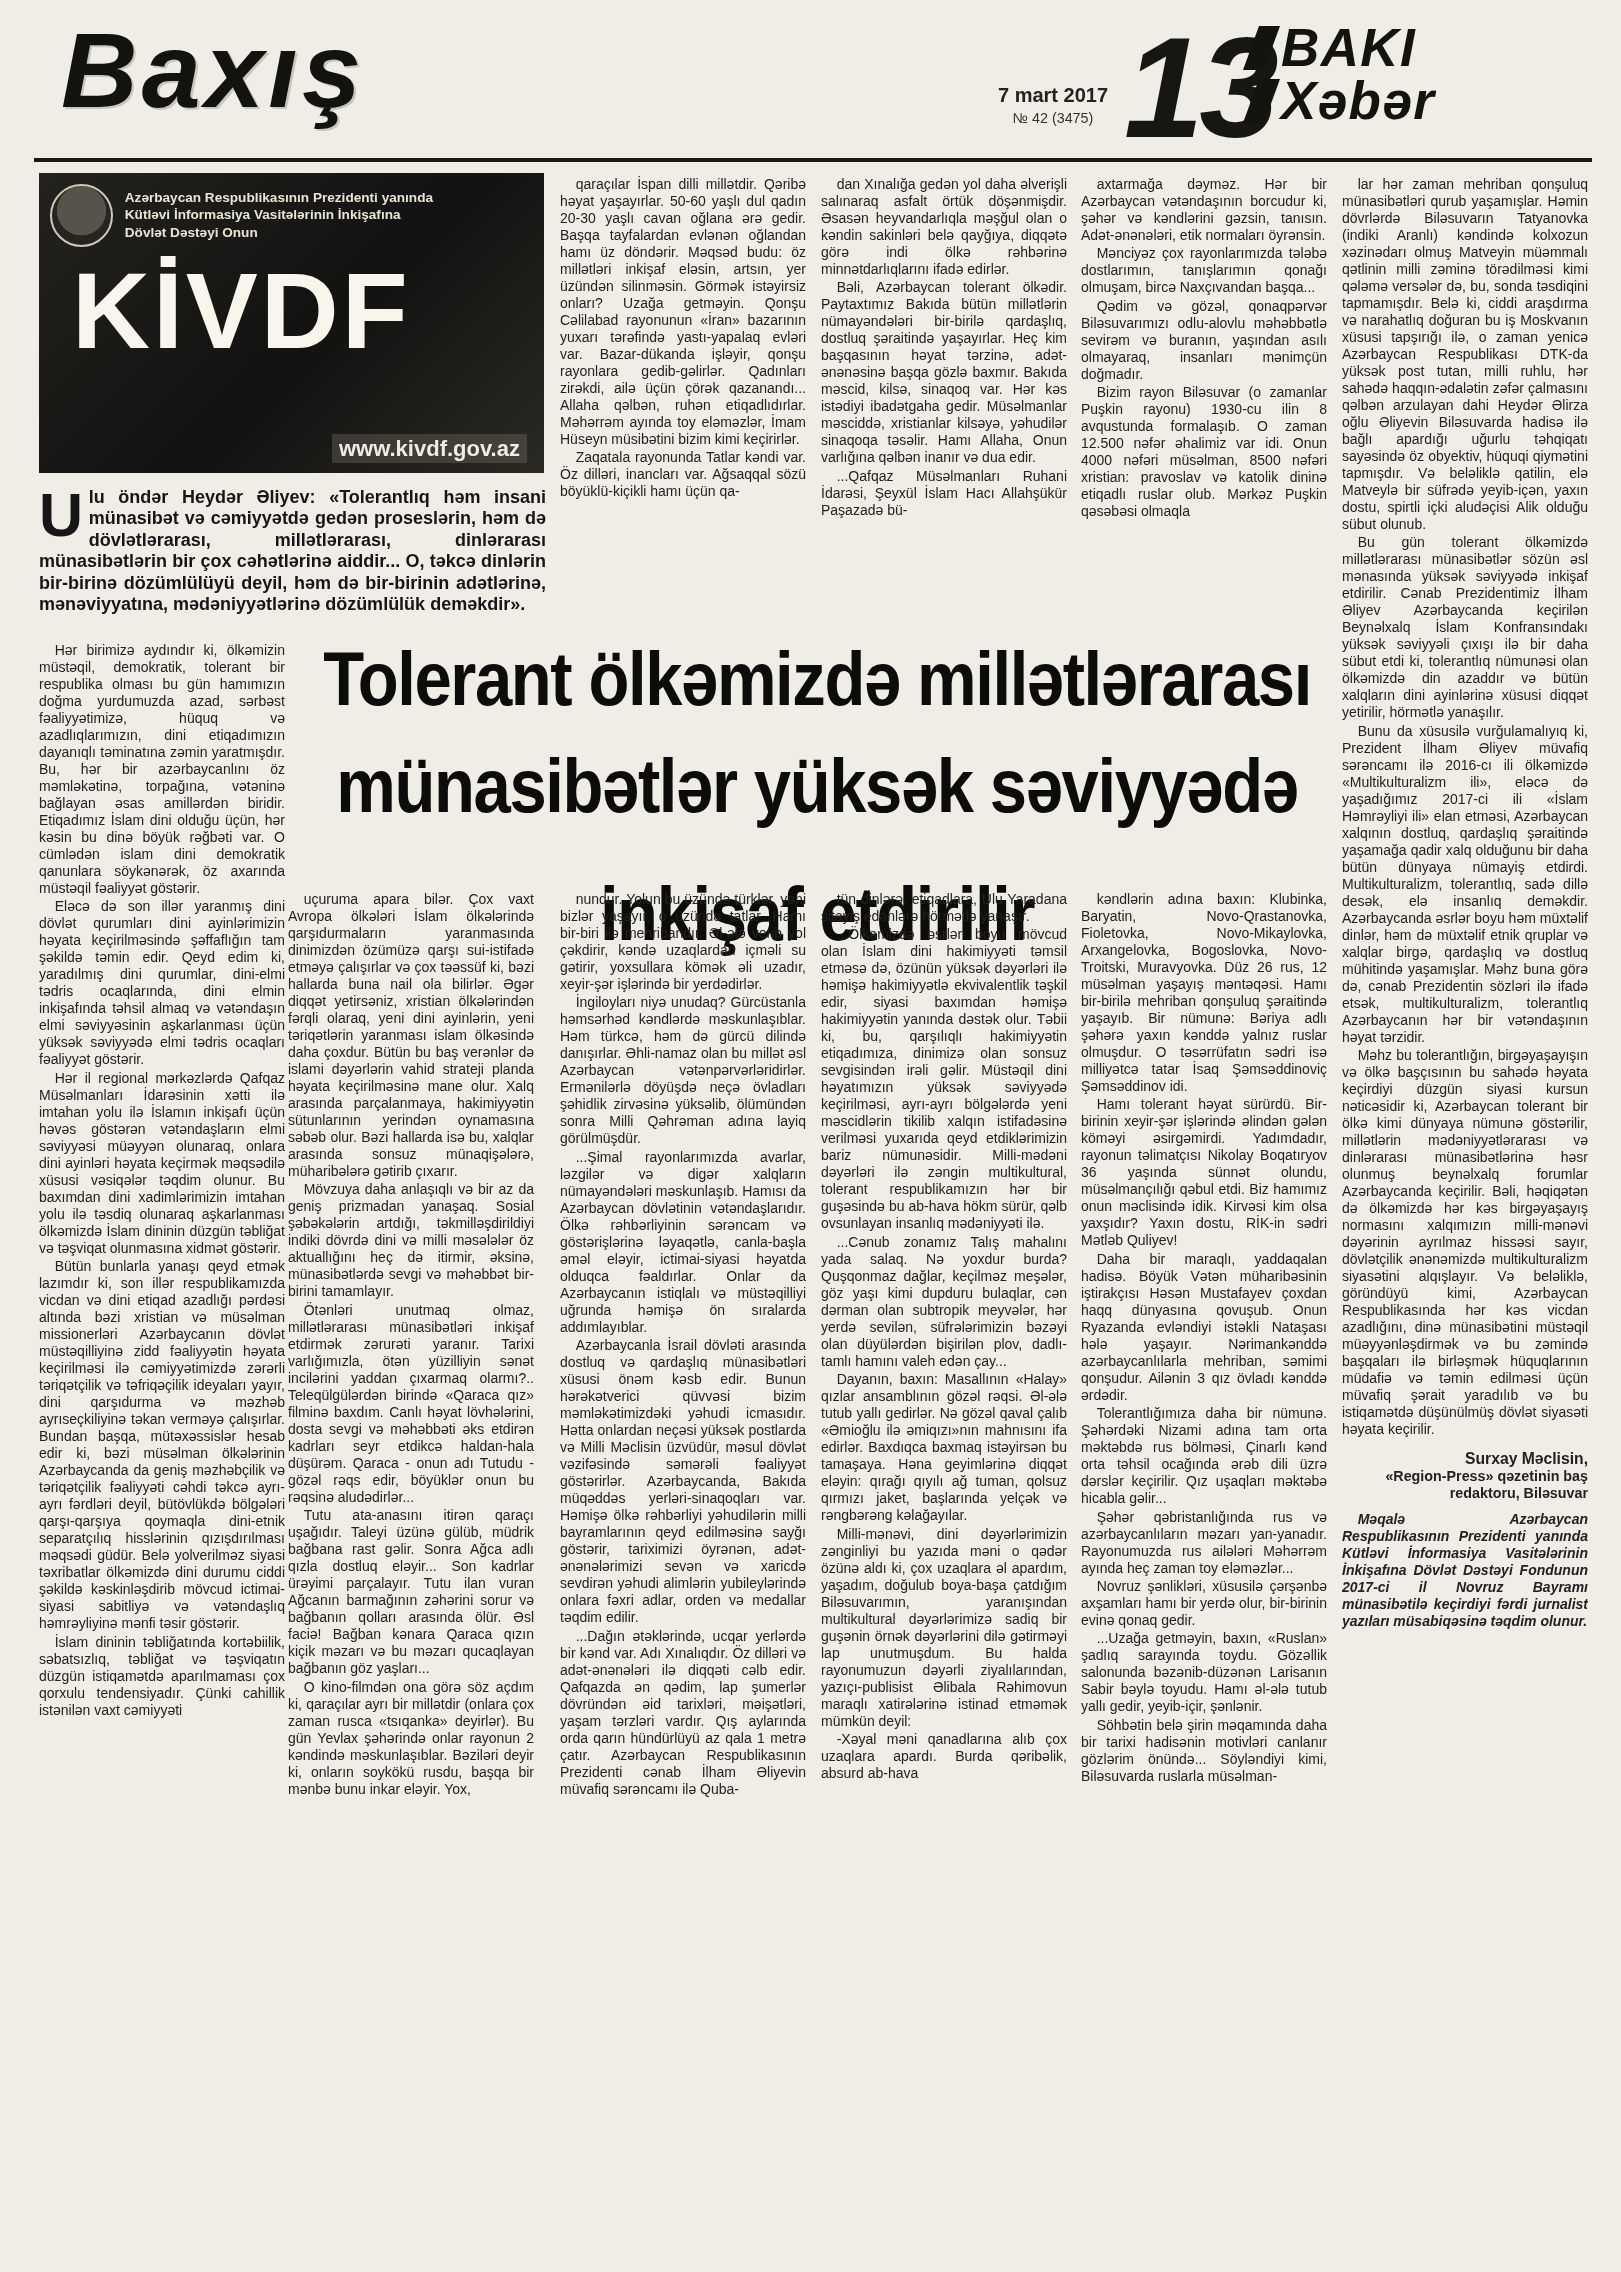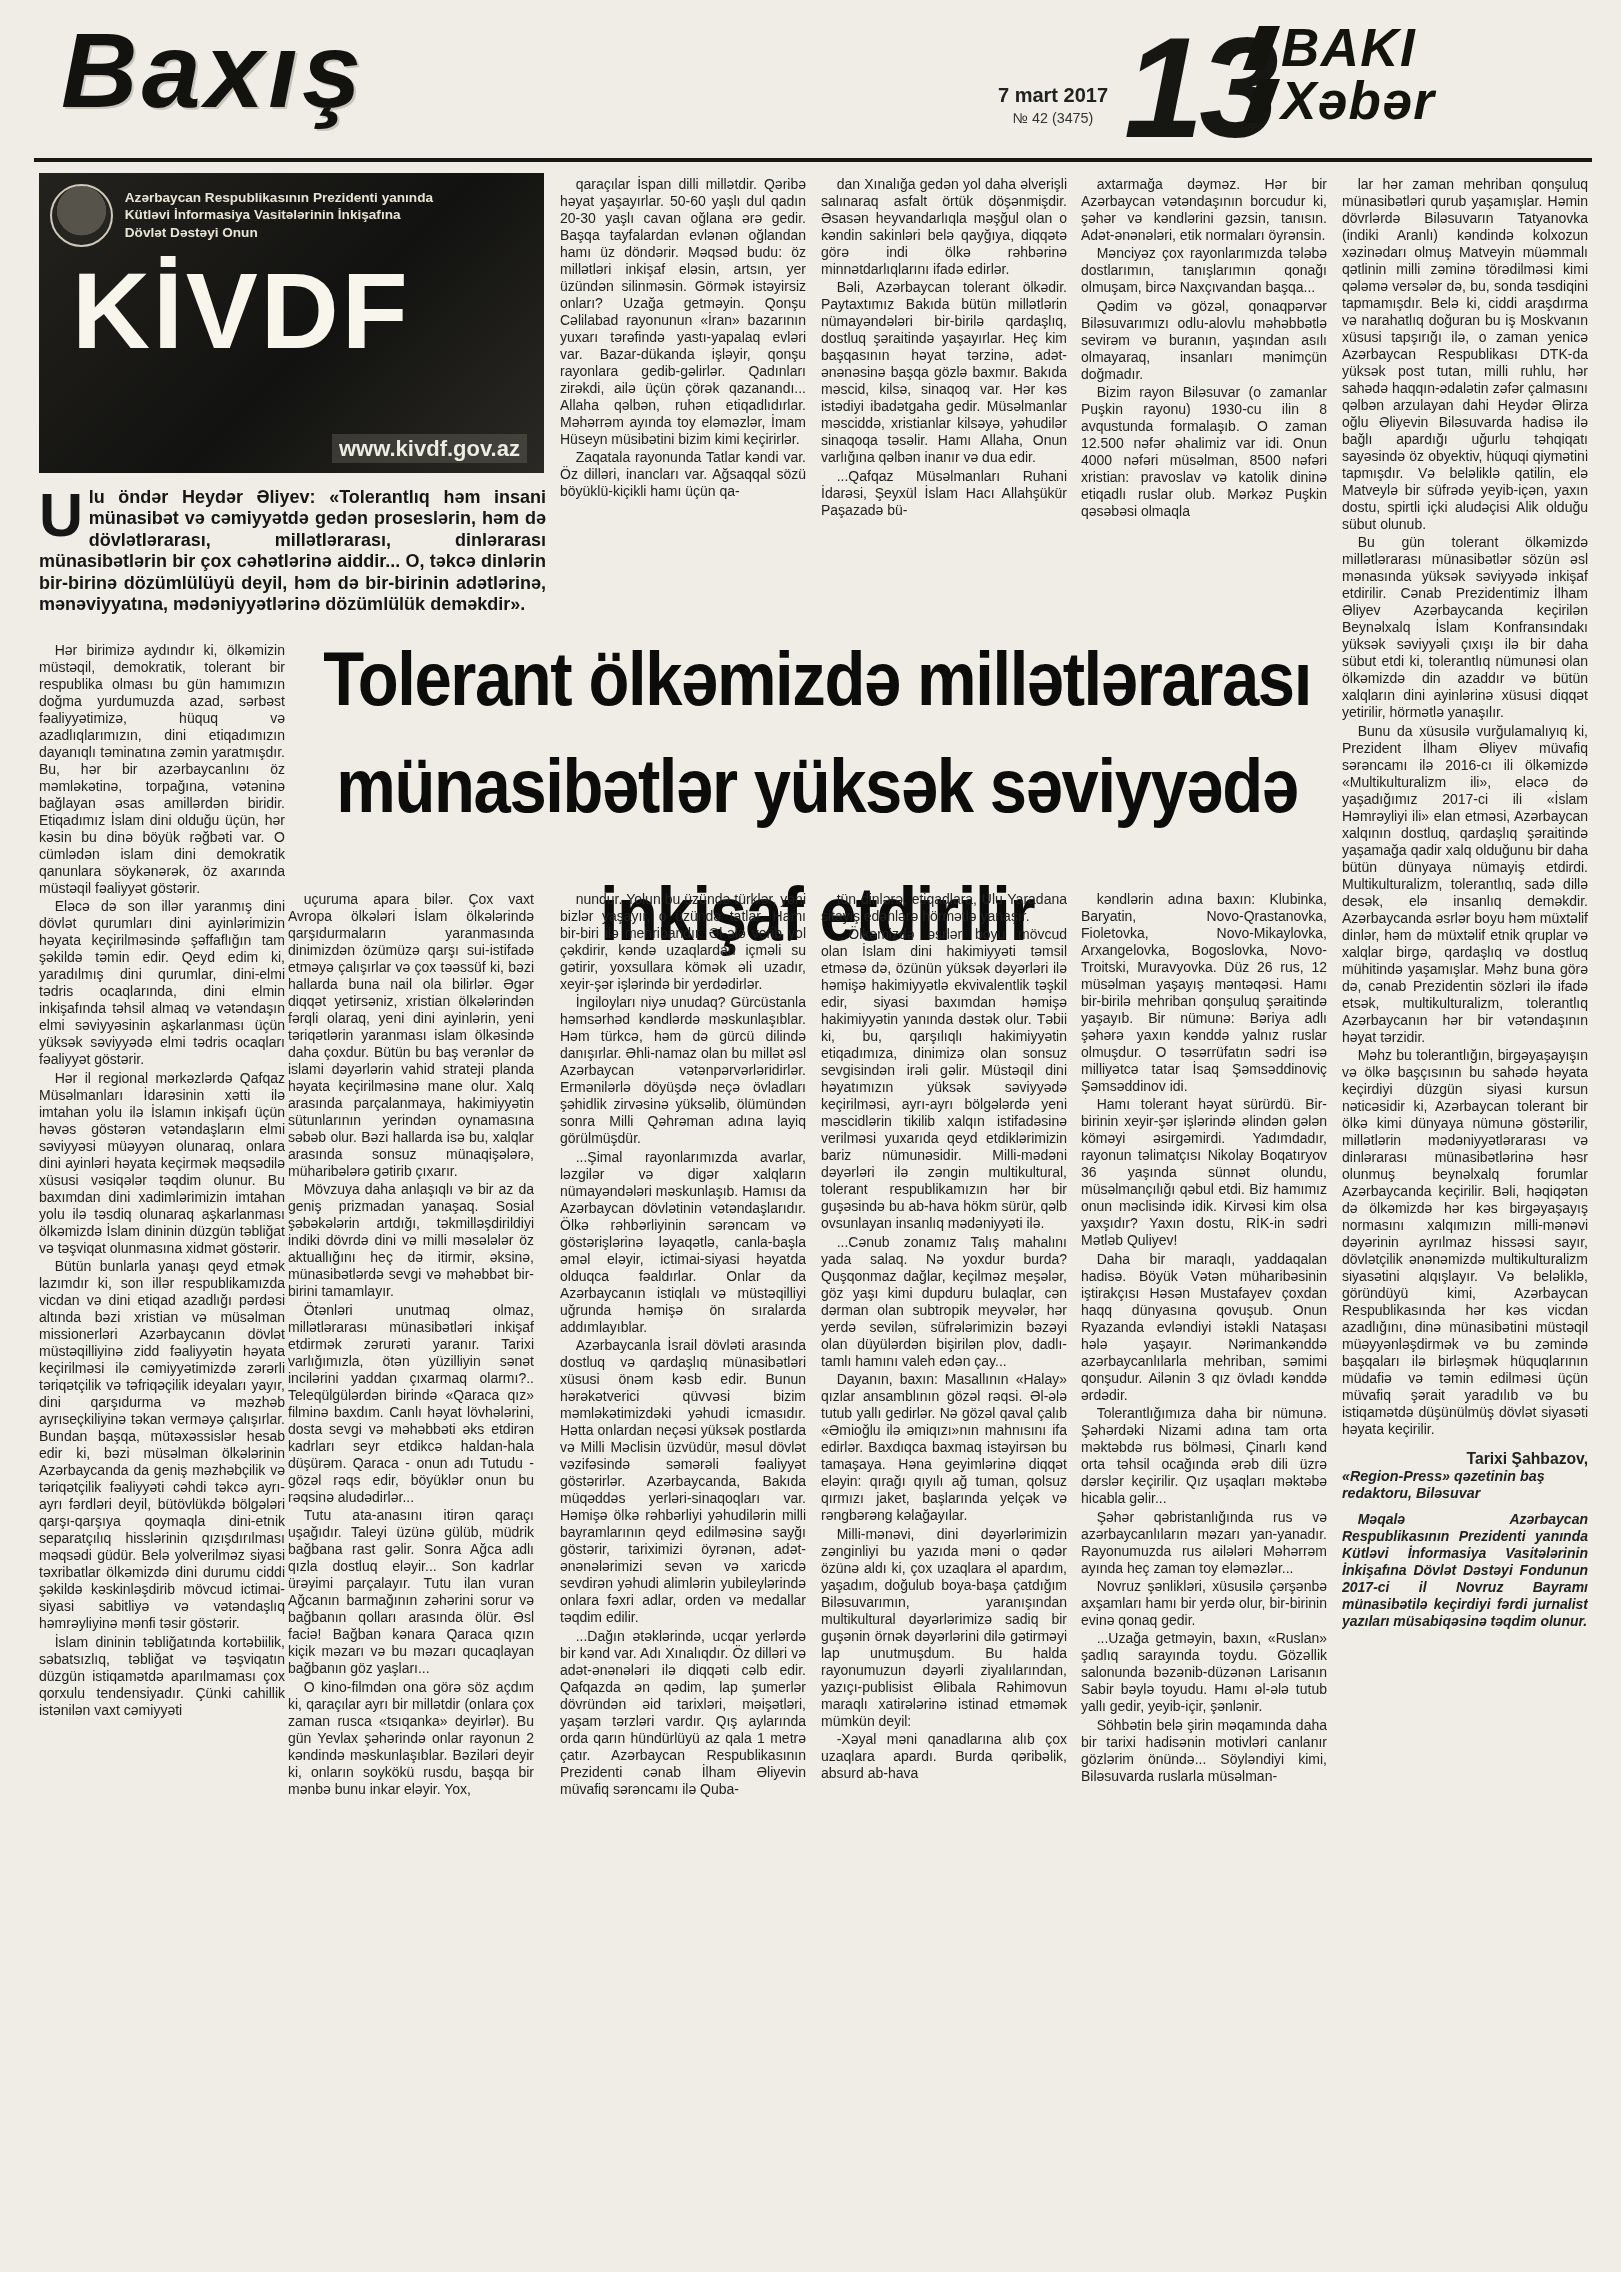--- a/index.html
+++ b/index.html
@@ -69,21 +69,21 @@
   .c2  { left:288px;  top:891px; height:1370px; }
   .c3t { left:560px;  top:176px;  height:448px;  }
   .c4t { left:821px; top:176px;  height:448px;  }
   .c5t { left:1081px; top:176px;  height:448px;  }
   .c3b { left:560px;  top:891px; height:1370px; }
   .c4b { left:821px; top:891px; height:1370px; }
   .c5b { left:1081px; top:891px; height:1370px; }
   .c6  { left:1342px; top:176px;  height:2086px; }
   
   .sig-author { font-weight:bold; font-size:15.7px; text-align:right; margin-top:11.4px !important; text-indent:0 !important; }
-  .sig-title  { font-weight:bold; font-style:italic; font-size:14.3px; text-align:left; text-indent:0 !important; }
+  .sig-title  { font-weight:bold; font-size:14.3px; text-align:right; text-indent:0 !important; }
   .sig-note   { font-weight:bold; font-style:italic; margin-top:8.6px !important; }
 </style>
 </head>
 <body>
 
 <div class="page">
 
   <div class="logo-baxis">Baxış</div>
   <div class="issue-info">
     <div class="issue-date">7 mart 2017</div>
@@ -178,19 +178,19 @@
       <p>...Uzağa getməyin, baxın, «Ruslan» şadlıq sarayında toydu. Gözəllik salonunda bəzənib-düzənən Larisanın Sabir bəylə toyudu. Hamı əl-ələ tutub yallı gedir, yeyib-içir, şənlənir.</p>
       <p>Söhbətin belə şirin məqamında daha bir tarixi hadisənin motivləri canlanır gözlərim önündə... Söyləndiyi kimi, Biləsuvarda ruslarla müsəlman-</p>
     </div>
   <div class="col c6">
     <div>
         <p>lar hər zaman mehriban qonşuluq münasibətləri qurub yaşamışlar. Həmin dövrlərdə Biləsuvarın Tatyanovka (indiki Aranlı) kəndində kolxozun xəzinədarı olmuş Matveyin müəmmalı qətlinin milli zəminə törədilməsi kimi qələmə versələr də, bu, sonda təsdiqini tapmamışdır. Belə ki, ciddi araşdırma və narahatlıq doğuran bu iş Moskvanın xüsusi tapşırığı ilə, o zaman yenicə Azərbaycan Respublikası DTK-da yüksək post tutan, milli ruhlu, hər sahədə haqqın-ədalətin zəfər çalmasını qəlbən arzulayan dahi Heydər Əlirza oğlu Əliyevin Biləsuvarda hadisə ilə bağlı apardığı uğurlu təhqiqatı sayəsində öz obyektiv, hüquqi qiymətini tapmışdır. Və beləliklə qatilin, elə Matveylə bir süfrədə yeyib-içən, yaxın dostu, spirtli içki aludəçisi Alik olduğu sübut olunub.</p>
         <p>Bu gün tolerant ölkəmizdə millətlərarası münasibətlər sözün əsl mənasında yüksək səviyyədə inkişaf etdirilir. Cənab Prezidentimiz İlham Əliyev Azərbaycanda keçirilən Beynəlxalq İslam Konfransındakı yüksək səviyyəli çıxışı ilə bir daha sübut etdi ki, tolerantlıq nümunəsi olan ölkəmizdə din azaddır və bütün xalqların dini ayinlərinə xüsusi diqqət yetirilir, hörmətlə yanaşılır.</p>
         <p>Bunu da xüsusilə vurğulamalıyıq ki, Prezident İlham Əliyev müvafiq sərəncamı ilə 2016-cı ili ölkəmizdə «Multikulturalizm ili», eləcə də yaşadığımız 2017-ci ili «İslam Həmrəyliyi ili» elan etməsi, Azərbaycan xalqının dostluq, qardaşlıq şəraitində yaşamağa qadir xalq olduğunu bir daha bütün dünyaya nümayiş etdirdi. Multikulturalizm, tolerantlıq, sadə dillə desək, elə insanlıq deməkdir. Azərbaycanda əsrlər boyu həm müxtəlif dinlər, həm də müxtəlif etnik qruplar və xalqlar birgə, qardaşlıq və dostluq mühitində yaşamışlar. Məhz buna görə də, cənab Prezidentin sözləri ilə ifadə etsək, multikulturalizm, tolerantlıq Azərbaycanın hər bir vətəndaşının həyat tərzidir.</p>
         <p>Məhz bu tolerantlığın, birgəyaşayışın və ölkə başçısının bu sahədə həyata keçirdiyi düzgün siyasi kursun nəticəsidir ki, Azərbaycan tolerant bir ölkə kimi dünyaya nümunə göstərilir, millətlərin mədəniyyətlərarası və dinlərarası münasibətlərinə həsr olunmuş beynəlxalq forumlar Azərbaycanda keçirilir. Bəli, həqiqətən də ölkəmizdə hər kəs birgəyaşayış normasını xalqımızın milli-mənəvi dəyərinin ayrılmaz hissəsi sayır, dövlətçilik ənənəmizdə multikulturalizm siyasətini alqışlayır. Və beləliklə, göründüyü kimi, Azərbaycan Respublikasında hər kəs vicdan azadlığını, dinə münasibətini müstəqil müəyyənləşdirmək və bu zəmində başqaları ilə birləşmək hüquqlarının müdafiə və təmin edilməsi üçün müvafiq şərait yaradılıb və bu istiqamətdə düşünülmüş dövlət siyasəti həyata keçirilir.</p>
       </div>
-    <p class="sig-author">Tarixi Şahbazov,</p>
+    <p class="sig-author">Surxay Məclisin,</p>
     <p class="sig-title">«Region-Press» qəzetinin baş redaktoru, Biləsuvar</p>
     <p class="sig-note">Məqalə Azərbaycan Respublikasının Prezidenti yanında Kütləvi İnformasiya Vasitələrinin İnkişafına Dövlət Dəstəyi Fondunun 2017-ci il Novruz Bayramı münasibətilə keçirdiyi fərdi jurnalist yazıları müsabiqəsinə təqdim olunur.</p>
   </div>
 
 </div>
 
 
 </body></html>

